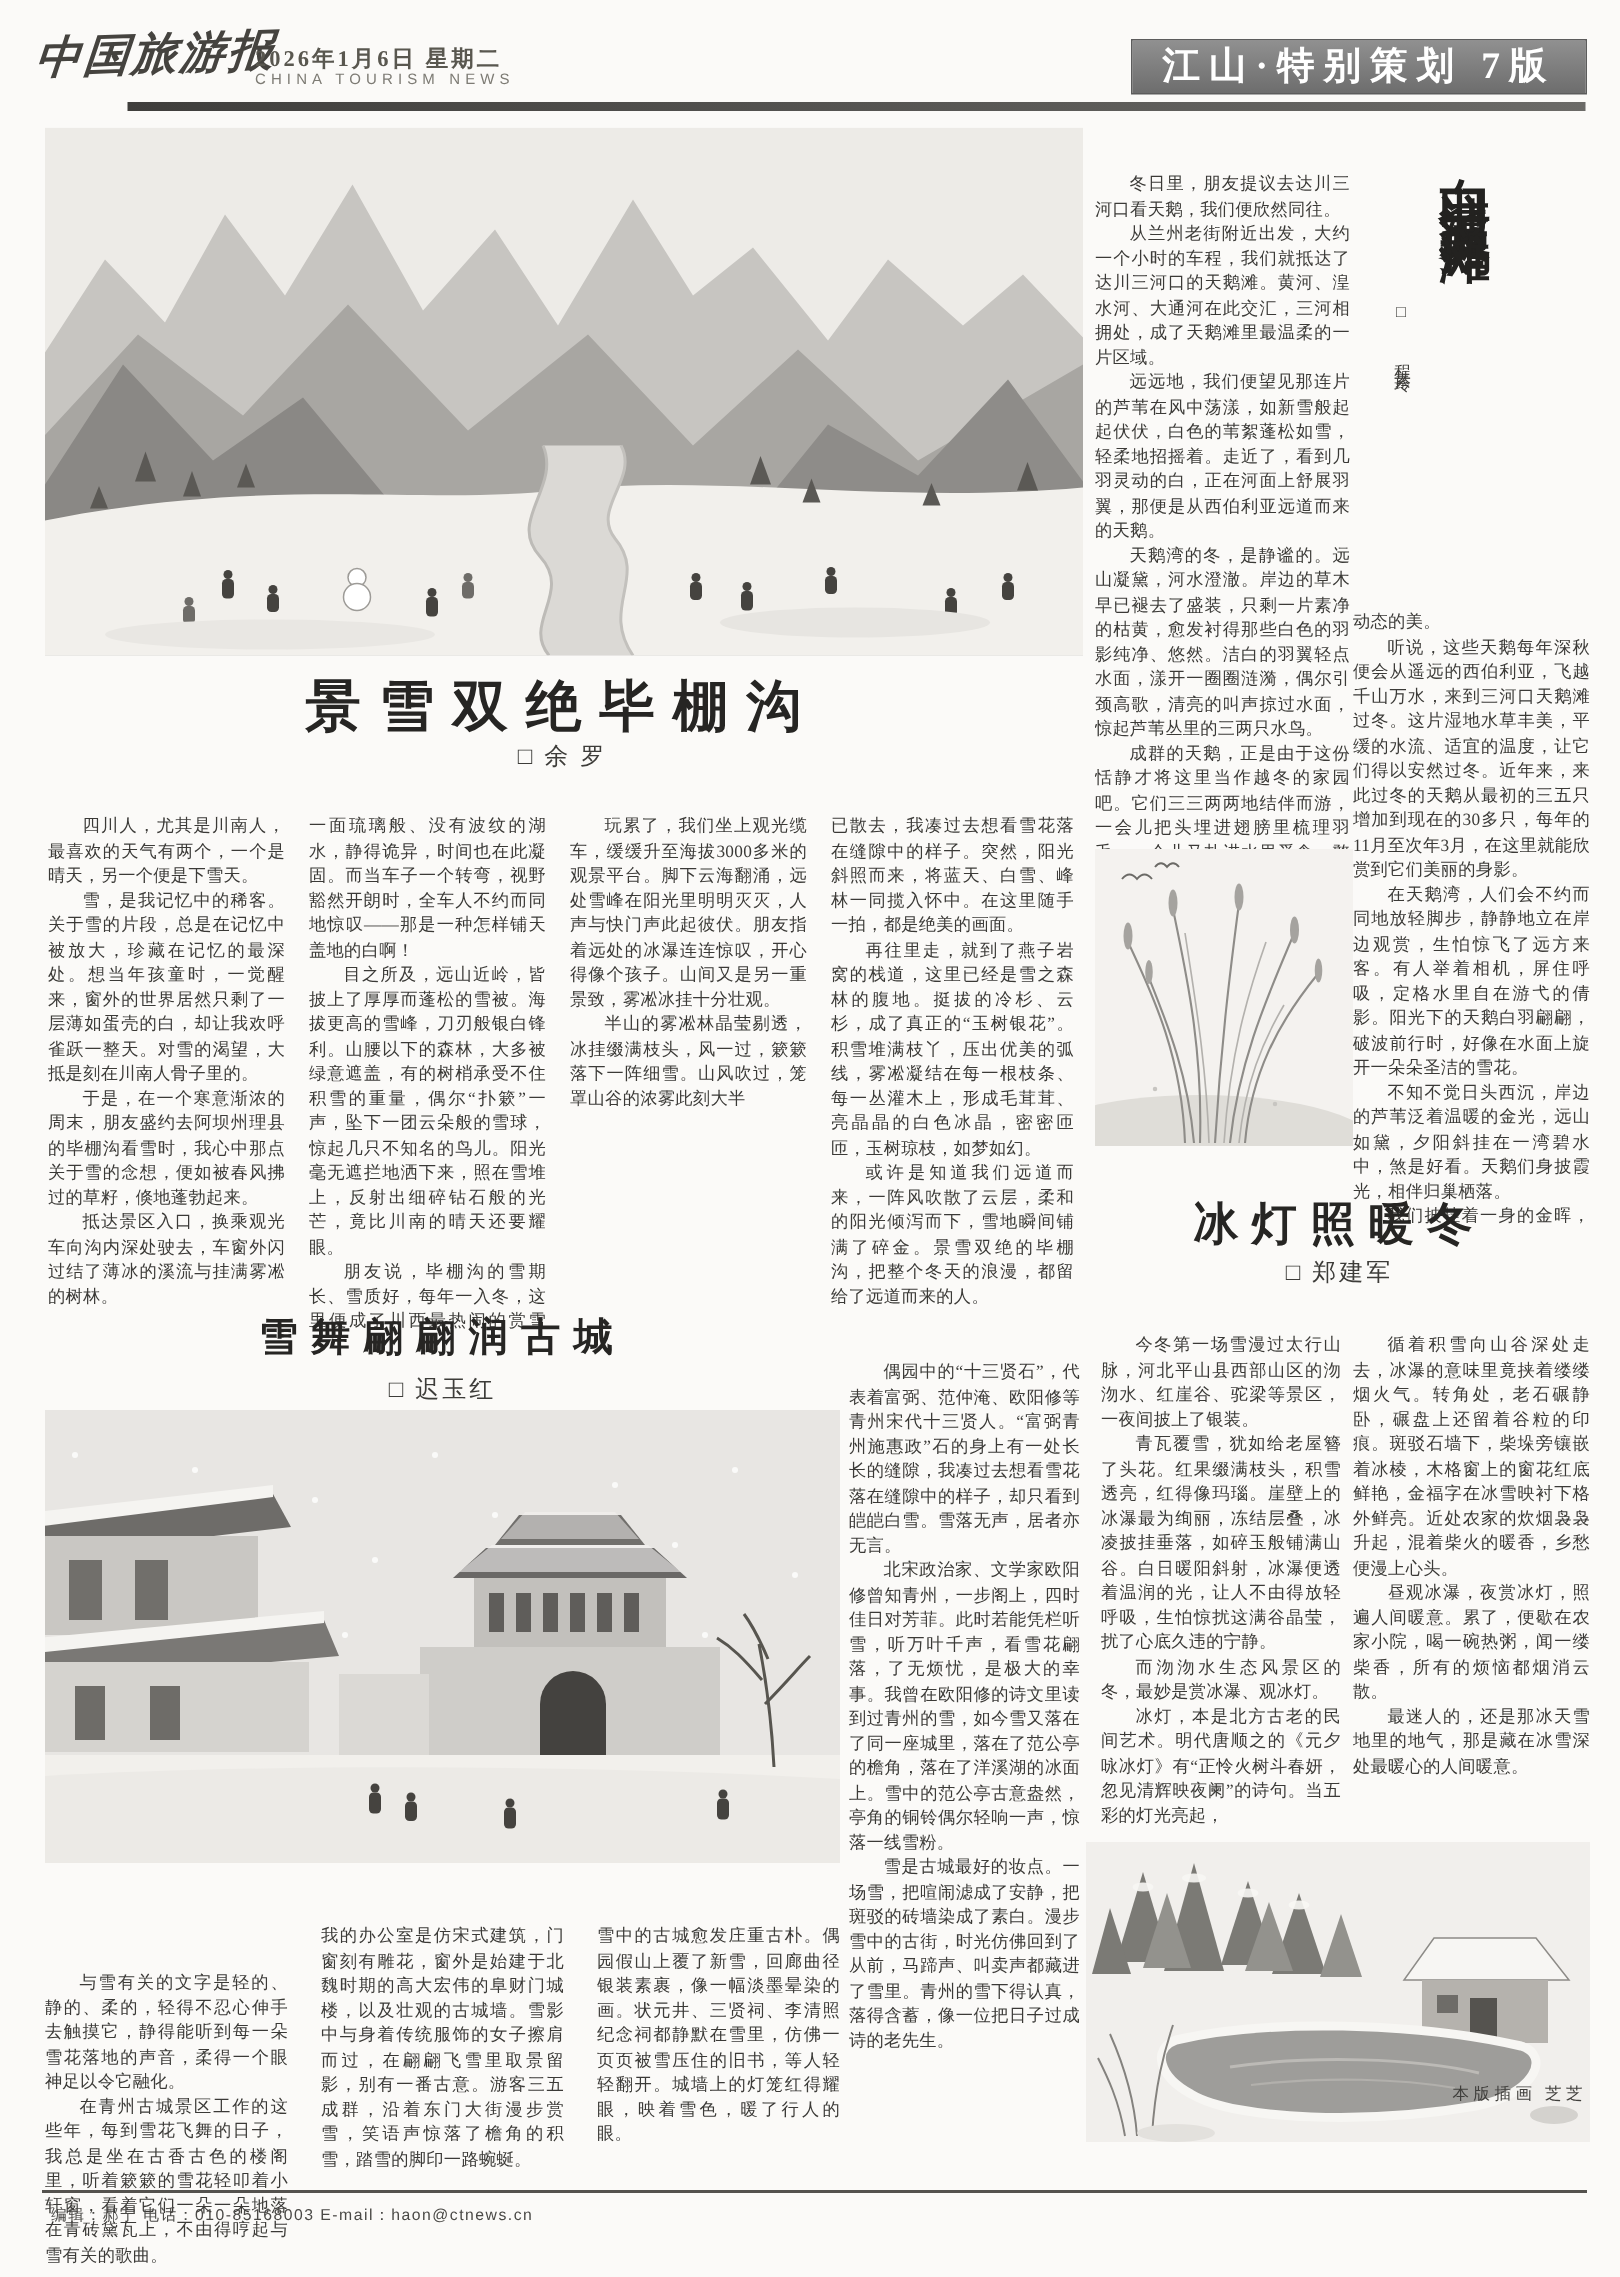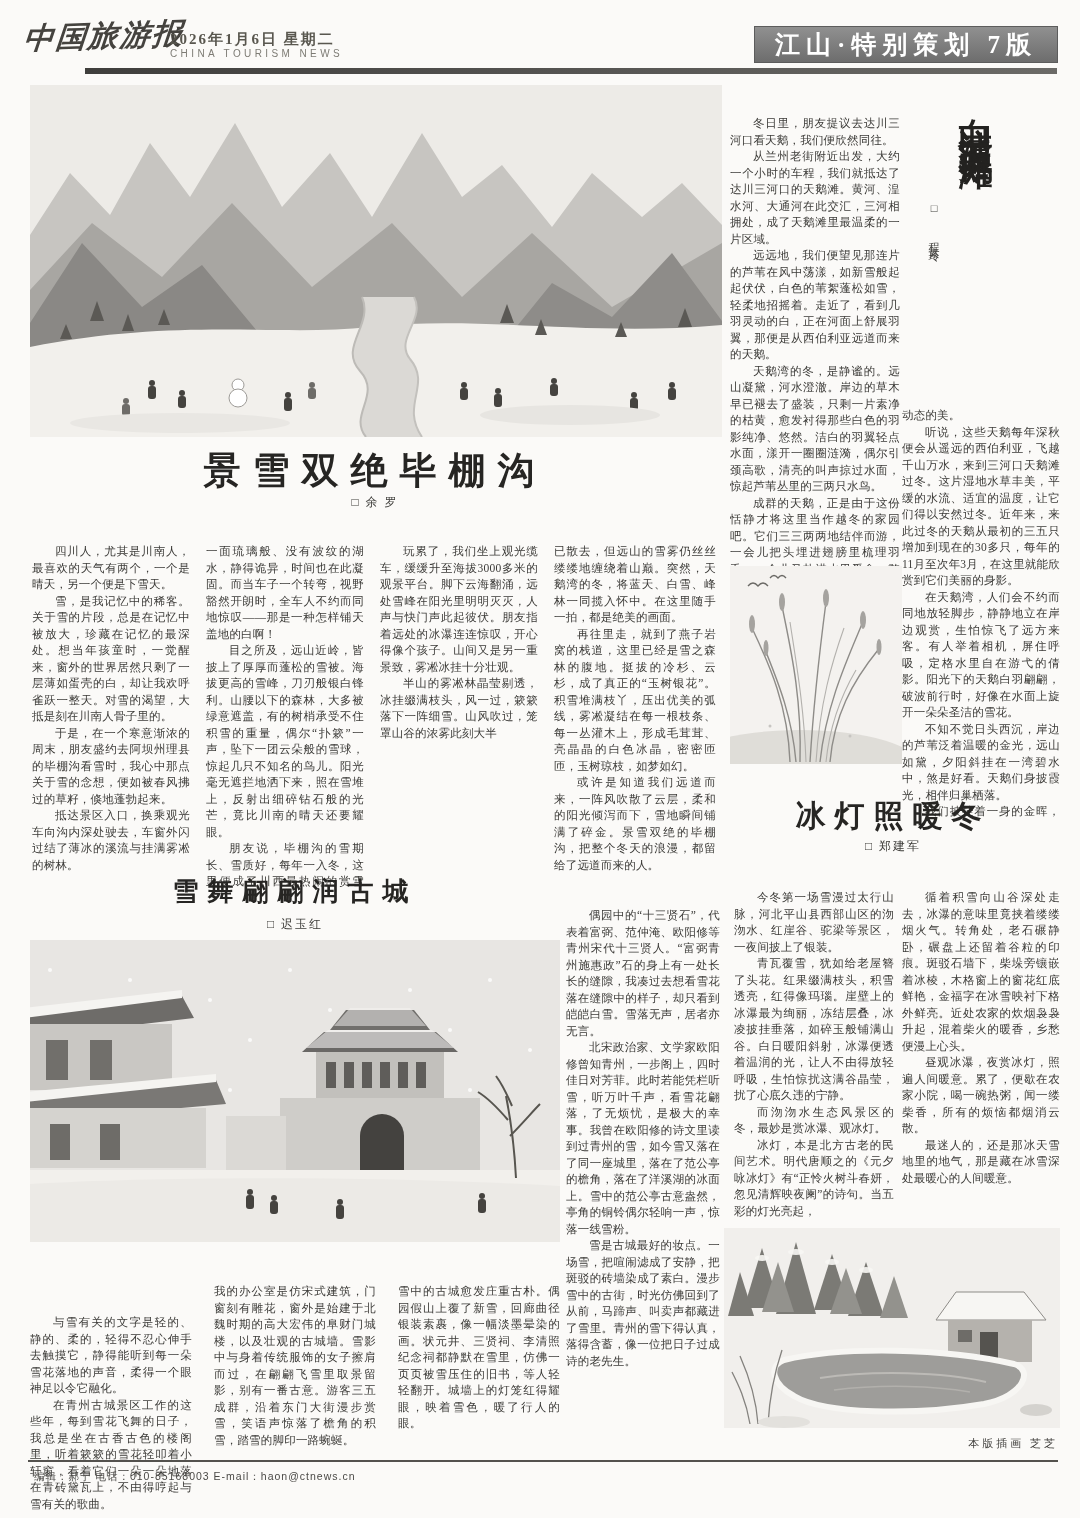--- a/index.html
+++ b/index.html
@@ -13,21 +13,21 @@
         font-family:"Liberation Sans",sans-serif;}
   .banner{position:absolute;left:754px;top:26px;width:304px;height:37px;
         background:linear-gradient(#909090,#6d6d6d);border:1px solid #5c5c5c;box-sizing:border-box;
         color:#fff;font-size:25px;font-weight:700;letter-spacing:6px;text-align:center;line-height:35px;}
   .hrule{position:absolute;left:85px;top:68px;width:972px;height:6px;
         background:linear-gradient(to right,#3f3e3c,#6b6a67);}
   
   .illo{position:absolute;overflow:hidden;}
   
   .h1{position:absolute;text-align:center;font-weight:700;color:#262523;}
-  .byline{position:absolute;text-align:center;font-size:12px;color:#3d3c39;letter-spacing:2px;}
+  .byline{position:absolute;text-align:center;font-size:16px;color:#3d3c39;letter-spacing:2px;}
   
   .col{position:absolute;text-align:justify;font-size:11.5px;line-height:16.5px;color:#3b3a37;
        overflow:hidden;letter-spacing:.2px;margin-top:27px;}
   .col p{margin:0;text-indent:2em;}
   .col p.np{text-indent:0;}
   
   .vtitle{position:absolute;writing-mode:vertical-rl;text-orientation:upright;
           font-size:34px;font-weight:700;color:#232220;letter-spacing:6px;}
   .vby{position:absolute;writing-mode:vertical-rl;text-orientation:upright;
        font-size:11px;color:#3d3c39;letter-spacing:4px;}
@@ -110,21 +110,21 @@
   <div class="col" style="left:206px;top:516px;width:158px;height:348px">
       <p class="np">一面琉璃般、没有波纹的湖水，静得诡异，时间也在此凝固。而当车子一个转弯，视野豁然开朗时，全车人不约而同地惊叹——那是一种怎样铺天盖地的白啊！</p>
       <p>目之所及，远山近岭，皆披上了厚厚而蓬松的雪被。海拔更高的雪峰，刀刃般银白锋利。山腰以下的森林，大多被绿意遮盖，有的树梢承受不住积雪的重量，偶尔“扑簌”一声，坠下一团云朵般的雪球，惊起几只不知名的鸟儿。阳光毫无遮拦地洒下来，照在雪堆上，反射出细碎钻石般的光芒，竟比川南的晴天还要耀眼。</p>
       <p>朋友说，毕棚沟的雪期长、雪质好，每年一入冬，这里便成了川西最热闹的赏雪地。我们迫不及待地换上雪具，先去体验雪上飞碟。</p>
     </div>
   <div class="col" style="left:380px;top:516px;width:158px;height:348px">
       <p>玩累了，我们坐上观光缆车，缓缓升至海拔3000多米的观景平台。脚下云海翻涌，远处雪峰在阳光里明明灭灭，人声与快门声此起彼伏。朋友指着远处的冰瀑连连惊叹，开心得像个孩子。山间又是另一重景致，雾凇冰挂十分壮观。</p>
       <p>半山的雾凇林晶莹剔透，冰挂缀满枝头，风一过，簌簌落下一阵细雪。山风吹过，笼罩山谷的浓雾此刻大半</p>
     </div>
   <div class="col" style="left:554px;top:516px;width:162px;height:348px">
-      <p class="np">已散去，但远山的雪雾仍丝丝缕缕地缠绕着山巅。突然，天鹅湾的冬，将蓝天、白雪、峰林一同揽入怀中。在这里随手一拍，都是绝美的画面。</p>
+      <p class="np">已散去，我凑过去想看雪花落在缝隙中的样子。突然，阳光斜照而来，将蓝天、白雪、峰林一同揽入怀中。在这里随手一拍，都是绝美的画面。</p>
       <p>再往里走，就到了燕子岩窝的栈道，这里已经是雪之森林的腹地。挺拔的冷杉、云杉，成了真正的“玉树银花”。积雪堆满枝丫，压出优美的弧线，雾凇凝结在每一根枝条、每一丛灌木上，形成毛茸茸、亮晶晶的白色冰晶，密密匝匝，玉树琼枝，如梦如幻。</p>
       <p>或许是知道我们远道而来，一阵风吹散了云层，柔和的阳光倾泻而下，雪地瞬间铺满了碎金。景雪双绝的毕棚沟，把整个冬天的浪漫，都留给了远道而来的人。</p>
     </div>
 
   <div class="col" style="left:730px;top:88px;width:170px;height:472px">
       <p>冬日里，朋友提议去达川三河口看天鹅，我们便欣然同往。</p>
       <p>从兰州老街附近出发，大约一个小时的车程，我们就抵达了达川三河口的天鹅滩。黄河、湟水河、大通河在此交汇，三河相拥处，成了天鹅滩里最温柔的一片区域。</p>
       <p>远远地，我们便望见那连片的芦苇在风中荡漾，如新雪般起起伏伏，白色的苇絮蓬松如雪，轻柔地招摇着。走近了，看到几羽灵动的白，正在河面上舒展羽翼，那便是从西伯利亚远道而来的天鹅。</p>
       <p>天鹅湾的冬，是静谧的。远山凝黛，河水澄澈。岸边的草木早已褪去了盛装，只剩一片素净的枯黄，愈发衬得那些白色的羽影纯净、悠然。洁白的羽翼轻点水面，漾开一圈圈涟漪，偶尔引颈高歌，清亮的叫声掠过水面，惊起芦苇丛里的三两只水鸟。</p>
       <p>成群的天鹅，正是由于这份恬静才将这里当作越冬的家园吧。它们三三两两地结伴而游，一会儿把头埋进翅膀里梳理羽毛，一会儿又扎进水里觅食，憨态可掬，看得岸上的人忍俊不禁。</p>
@@ -217,21 +217,21 @@
       <path d="M110,162 C160,156 210,158 246,164" stroke="#b2b0ac" stroke-width="1.5" fill="none"></path>
       <g stroke="#84827e" stroke-width="1.3" fill="none">
         <path d="M34,196 C32,168 24,146 16,128"></path>
           <path d="M44,196 C46,162 52,140 58,122"></path>
         <path d="M26,196 C22,172 14,156 8,144"></path>
       </g>
       <ellipse cx="312" cy="182" rx="16" ry="6" fill="#d4d2ce"></ellipse>
       <ellipse cx="60" cy="194" rx="26" ry="6" fill="#e3e1dd"></ellipse>
     </svg>
   </div>
-  <div class="credit" style="left:860px;top:1436px;width:198px">本版插画 芝芝</div>
+  <div class="credit" style="left:860px;top:1388px;width:198px">本版插画 芝芝</div>
 
   <div class="h1" style="left:30px;top:874px;width:530px;font-size:26px;letter-spacing:9px">雪舞翩翩润古城</div>
   <div class="byline" style="left:30px;top:916px;width:530px">□ 迟玉红</div>
 
   <div class="illo" style="left:30px;top:940px;width:530px;height:302px">
     <svg width="530" height="302" viewBox="0 0 530 302" xmlns="http://www.w3.org/2000/svg">
       <rect width="530" height="302" fill="#e8e6e3"></rect>
       <g fill="#fdfdfc" opacity="0.9">
         <circle cx="20" cy="30" r="2"></circle>
           <circle cx="60" cy="80" r="2"></circle>

